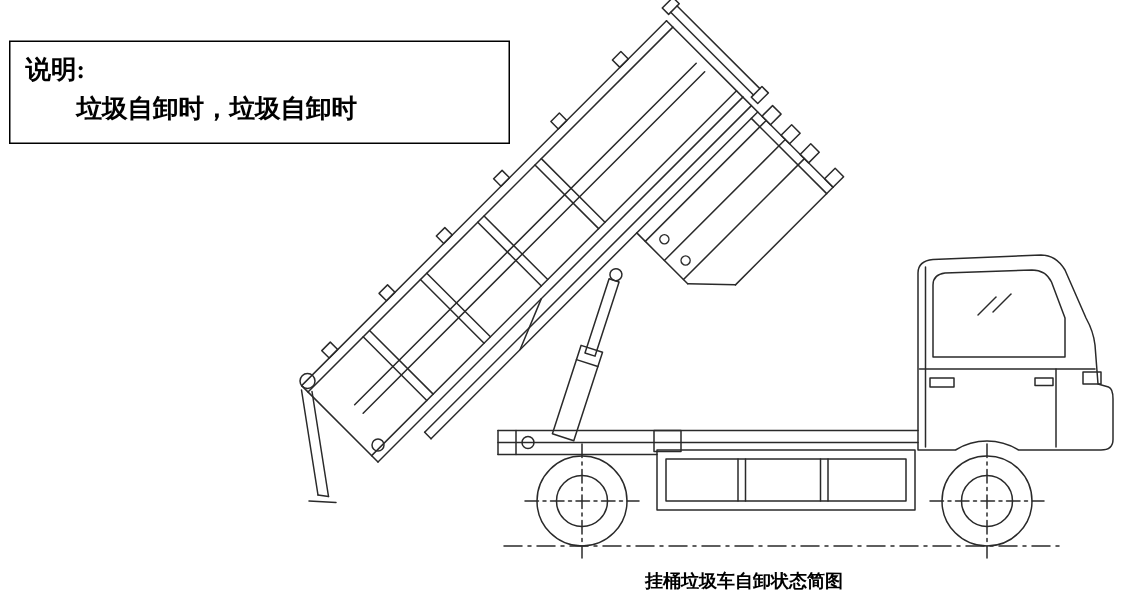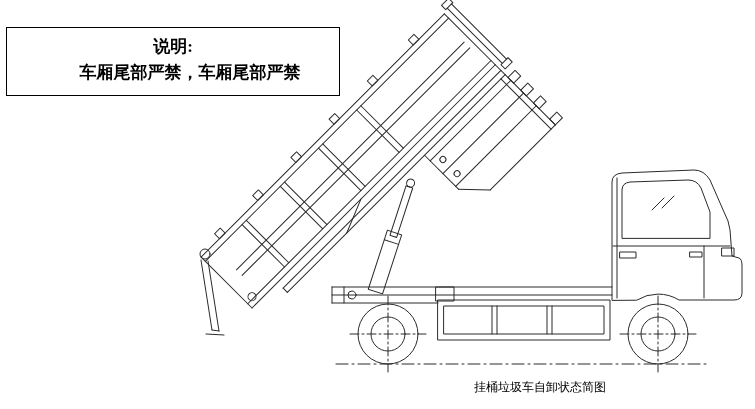--- a/index.html
+++ b/index.html
@@ -5,26 +5,26 @@
   html,body{margin:0;padding:0;background:#fff;}
   .screen{
     position:relative;width:755px;height:409px;background:#ffffff;
     overflow:hidden;font-family:"Liberation Serif",serif;color:#000;
   }
   .diagram-svg{position:absolute;left:0;top:0;}
   .note{
     position:absolute;left:6px;top:27px;width:312px;
     border:1px solid #000;background:#ffffff;
     padding:6px 10px 10px 10px;
-    font-size:17px;font-weight:600;line-height:1.5;text-align:center;
+    font-size:17px;font-weight:600;line-height:1.5;
   }
   .note .indent{text-indent:2em;}
   .caption{
     position:absolute;left:430px;top:379px;width:220px;
-    text-align:center;font-size:12px;font-weight:400;
+    text-align:left;font-size:12px;font-weight:700;
   }
 </style>
 </head>
 <body>
 
 <div class="screen">
 
   <svg class="diagram-svg" width="755" height="409" viewBox="0 0 755 409">
     <g stroke="#2a2a2a" fill="none" stroke-width="1" stroke-linecap="round" stroke-linejoin="round">
 
@@ -150,18 +150,18 @@
         <rect x="-3.5" y="2" width="7" height="52"></rect>
         <rect x="-7.5" y="50" width="15" height="62"></rect>
         <line x1="-7.5" y1="60" x2="7.5" y2="60"></line>
       </g>
 
     </g>
   </svg>
 
   <div class="note">
     <div>说明:</div>
-    <div class="indent">车厢尾部严禁，车厢尾部严禁</div>
+    <div class="indent">垃圾自卸时，垃圾自卸时</div>
   </div>
 
   <div class="caption">挂桶垃圾车自卸状态简图</div>
 
 </div>
 
 </body></html>

